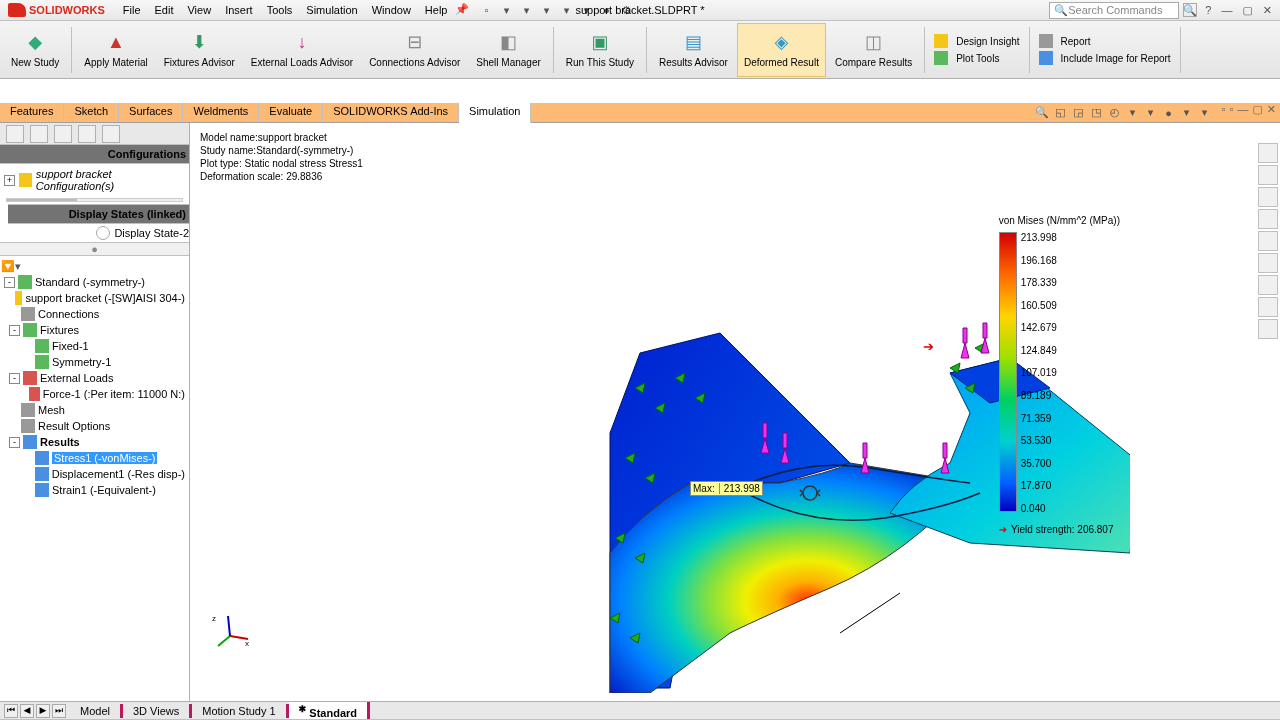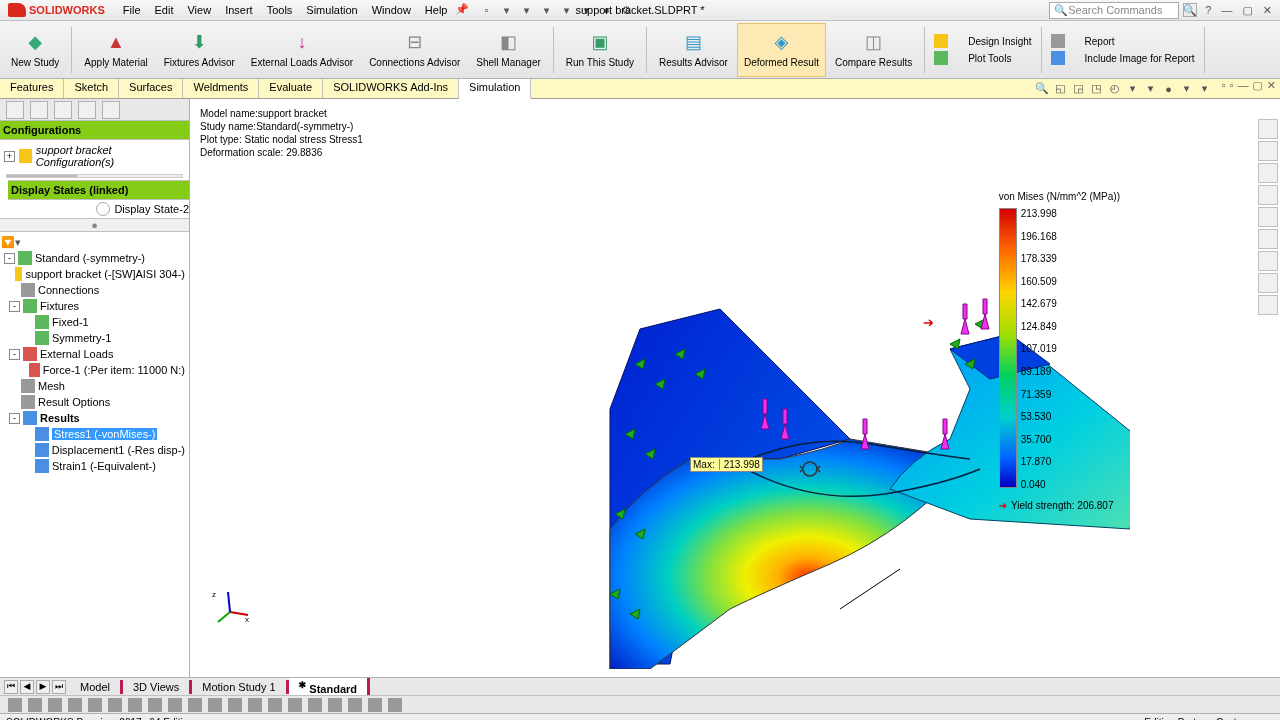--- a/index.html
+++ b/index.html
@@ -17,37 +17,37 @@
 .search-box { margin-left:auto; display:flex; align-items:center; border:1px solid #aaa; background:#fff; height:17px; width:130px; padding:0 4px; color:#888; }
 .win-ctrl { display:flex; gap:10px; padding:0 8px; color:#555; }
 
 
 .cmd-mgr { height:58px; background:linear-gradient(#f4f4f4,#e4e4e4); border-bottom:1px solid #b0b0b0; display:flex; align-items:center; padding:0 4px; gap:2px; }
 .cmd-btn { display:flex; flex-direction:column; align-items:center; justify-content:center; padding:2px 6px; height:54px; text-align:center; font-size:10px; line-height:1.1; cursor:default; border:1px solid transparent; }
 .cmd-btn.active { background:#fde9b3; border:1px solid #e5c365; }
 .cmd-ico { width:24px; height:24px; margin-bottom:2px; display:flex; align-items:center; justify-content:center; font-size:18px; }
 .cmd-sep { width:1px; height:46px; background:#c0c0c0; margin:0 3px; }
 .cmd-stack { display:flex; flex-direction:column; gap:1px; font-size:10px; }
-.cmd-stack-it { display:flex; align-items:center; gap:20px; padding:1px 4px; }
+.cmd-stack-it { display:flex; align-items:center; gap:8px; padding:1px 4px; }
 .cmd-stack-it .si { width:14px; height:14px; display:inline-block; }
 
 
-.tabs { height:20px; background:#fef9c3; display:flex; border-bottom:1px solid #a0a0a0; }
+.tabs { height:20px; background:#fdba74; display:flex; border-bottom:1px solid #a0a0a0;margin-top:24px; }
 .tab { padding:2px 10px; border-right:1px solid #c0c0c0; cursor:default; }
 .tab.active { background:#fff; border-bottom:1px solid #fff; margin-bottom:-1px; }
 .tab-tools { margin-left:auto; display:flex; gap:4px; align-items:center; padding:0 6px; }
 
 
 .main { display:flex; height:578px; }
 
 
 .fm { width:190px; border-right:1px solid #b0b0b0; background:#fff; display:flex; flex-direction:column; }
 .fm-icons { height:22px; background:#e8e8e8; border-bottom:1px solid #c0c0c0; display:flex; align-items:center; gap:6px; padding:0 6px; }
 .fm-tab-ico { width:18px; height:18px; border:1px solid #b0b0b0; background:#f0f0f0; }
-.fm-header { padding:3px; text-align:left; background:#84cc16; border-bottom:1px solid #c0c0c0; font-weight:bold; }
+.fm-header { padding:3px; text-align:right; background:#737373; border-bottom:1px solid #c0c0c0; font-weight:bold; }
 .fm-row { display:flex; align-items:center; padding:1px 4px; gap:4px; }
 .fm-section { border-top:1px solid #c0c0c0;margin-left:8px; }
 .tree { padding:2px 4px; overflow:auto; }
 .tree-node { display:flex; align-items:center; padding:1px 0; gap:3px; white-space:nowrap; }
 .tree-indent { display:inline-block; }
 .tree-toggle { width:11px; height:11px; border:1px solid #888; display:inline-flex; align-items:center; justify-content:center; font-size:9px; line-height:1; }
 .tree-ico { width:14px; height:14px; display:inline-block; }
 .tree-label.sel { background:#3399ff; color:#fff; padding:0 2px; }
 
 

